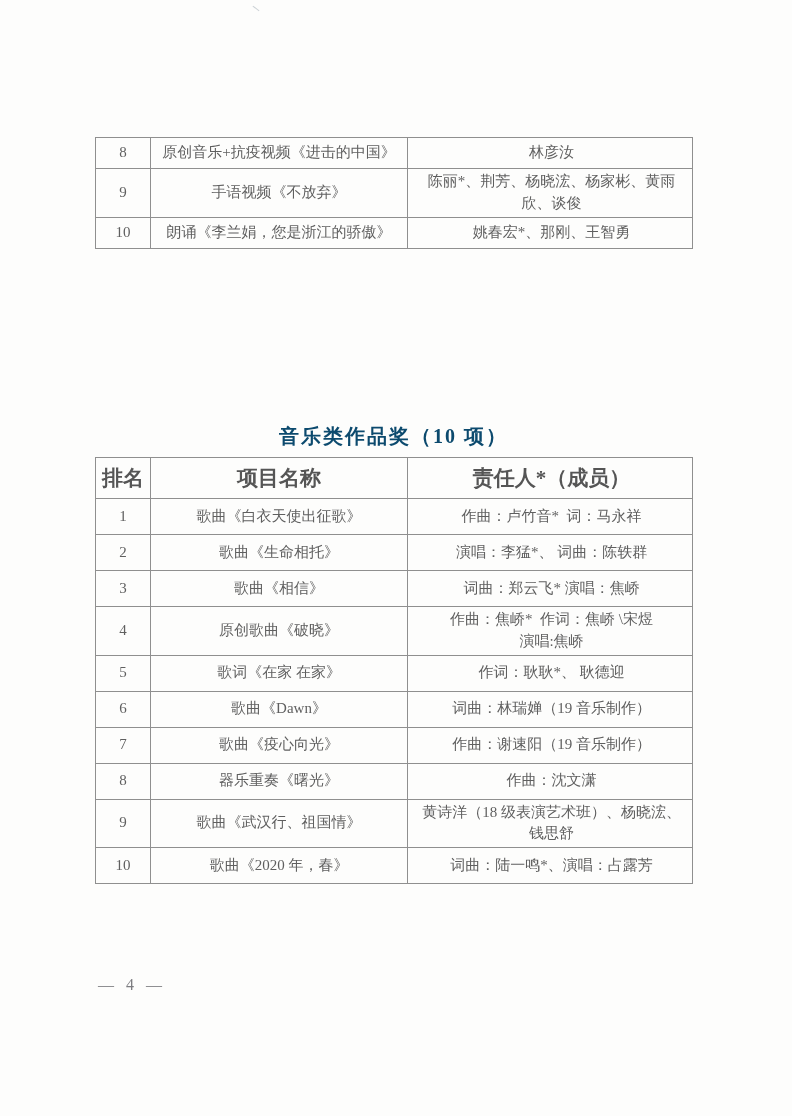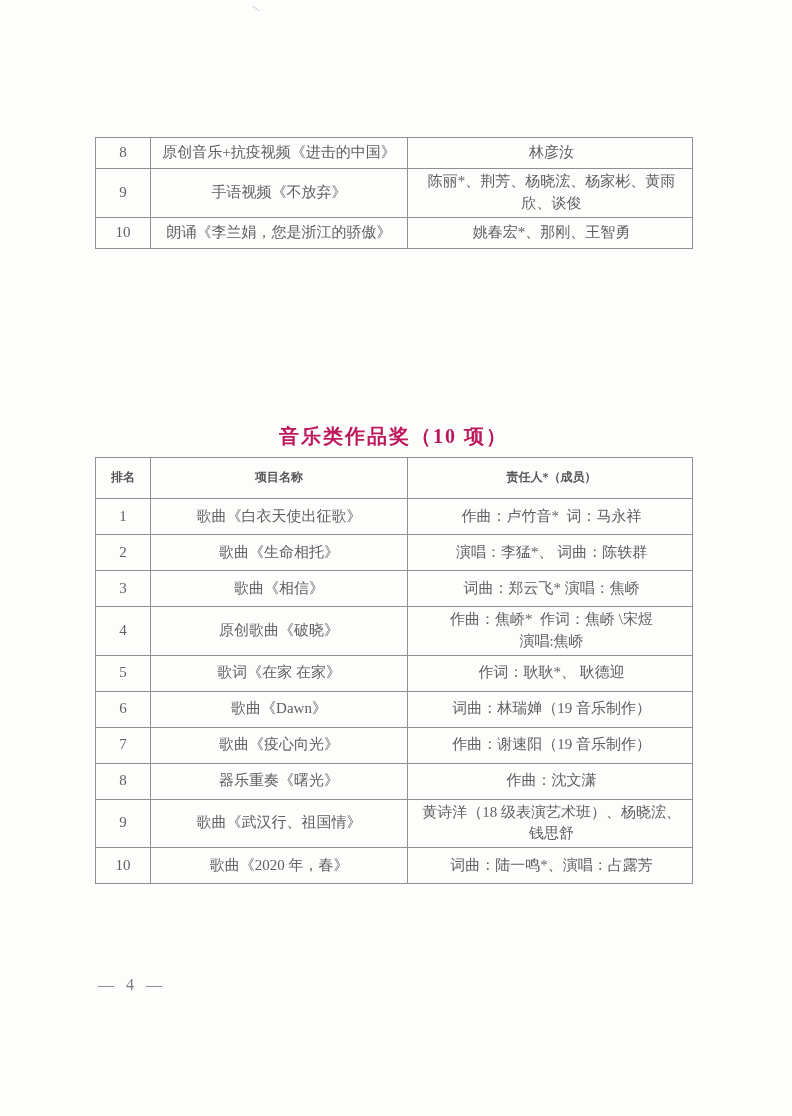--- a/index.html
+++ b/index.html
@@ -38,33 +38,33 @@
     font-weight:normal;
   }
   .awards .c-rank { text-align:center; width:55px; }
   .awards .c-proj { text-align:center; width:257px; }
   .awards .c-mem  { text-align:center; width:285px; padding-left:11px; padding-right:8px; white-space:pre-wrap; }
   .awards .c-mem.center { }
   #table1 tr { height:31px; }
   #table2 tr { height:36px; }
   #table2 thead th {
     font-weight:bold;
-    font-size:12px;
+    font-size:21px;
     color:#555555;
     text-align:center;
     height:36px;
   }
   #table2 thead th.c-mem { text-align:center; white-space:normal; }
   .section-title {
     position:absolute; left:95px; top:423px;
     width:597px;
     text-align:center;
     font-size:20px;
     font-weight:bold;
-    color:#be185d;
+    color:#0c4a6e;
     letter-spacing:2px;
   }
   .page-number {
     position:absolute; left:98px; top:976px;
     font-size:16px;
     color:#7c7c80;
     letter-spacing:4px;
   }
 </style>
 </head>

